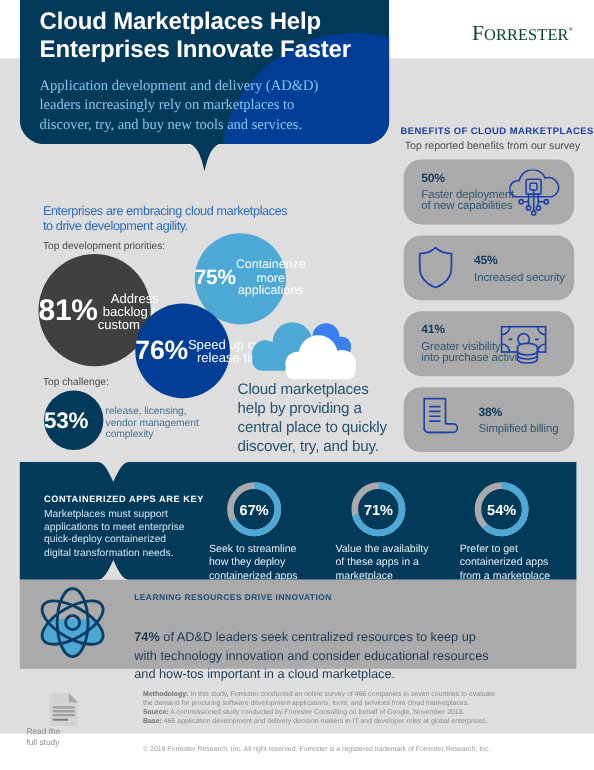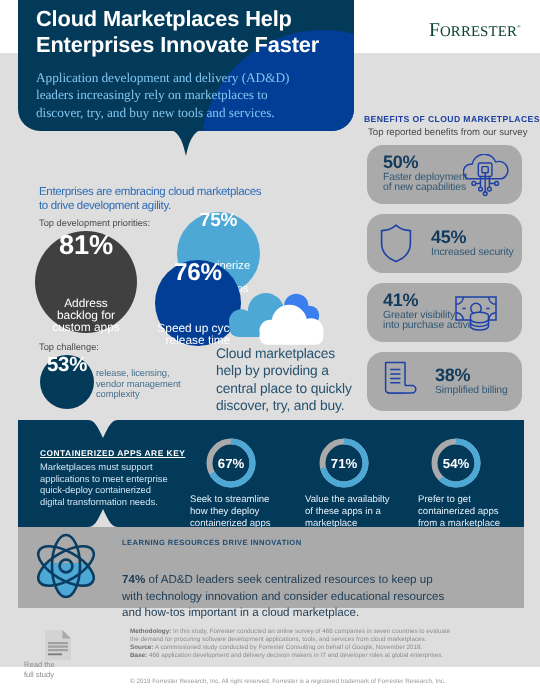--- a/index.html
+++ b/index.html
@@ -25,59 +25,59 @@
 
   
   .eyebrow{position:absolute;left:39px;top:159px;color:#2a3f50;font-size:8.0px;font-weight:bold;
        letter-spacing:0.42px;line-height:9.8px;white-space:nowrap;}
   .lede{position:absolute;left:39px;top:185px;color:#2c6cb8;font-size:11.5px;line-height:14.1px;
        white-space:nowrap;letter-spacing:-0.34px;}
   .prio-label{position:absolute;left:39px;top:218px;color:#4a4a4a;font-size:9.3px;white-space:nowrap;}
   .chal-label{position:absolute;left:39px;top:342px;color:#4a4a4a;font-size:9.3px;white-space:nowrap;}
 
   .bubble{position:absolute;border-radius:50%;color:#fff;text-align:center;
-       display:flex;flex-direction:column;align-items:center;justify-content:space-between;}
+       display:flex;flex-direction:row;align-items:center;justify-content:flex-start;}
   .bubble .num{font-weight:bold;letter-spacing:-0.5px;white-space:nowrap;}
   .bubble .lbl{line-height:1.16;white-space:nowrap;}
 
   .b81{left:35px;top:231px;width:102px;height:102px;background:#404040;padding-top:1px;}
   .b81 .num{font-size:27.2px;line-height:26px;margin-bottom:2px;letter-spacing:-0.2px;}
   .b81 .lbl{font-size:11.9px;line-height:12px;}
   .b75{left:177px;top:212px;width:83px;height:83px;background:#4da8d6;padding-top:0px;}
   .b75 .num{font-size:19px;line-height:18px;margin-bottom:2px;letter-spacing:-0.2px;}
   .b75 .lbl{font-size:11.3px;line-height:11.4px;}
-  .b76{left:123px;top:260px;width:86px;height:86px;background:#023e95;padding-top:1px;margin-left:32px;}
+  .b76{left:123px;top:276px;width:86px;height:86px;background:#023e95;padding-top:1px;}
   .b76 .num{font-size:24.2px;line-height:24px;margin-bottom:1px;letter-spacing:-0.2px;}
   .b76 .lbl{font-size:11.9px;line-height:11.3px;}
   .b53{left:40px;top:355px;width:54px;height:54px;background:#033a5a;padding-top:1px;}
   .b53 .num{font-size:20.4px;line-height:18px;letter-spacing:-0.2px;}
   .chal-text{position:absolute;left:96px;top:368px;color:#46728e;font-size:9.4px;line-height:10.6px;
        white-space:nowrap;letter-spacing:-0.08px;}
 
   .clouds{position:absolute;left:226px;top:288px;width:106px;height:58px;}
   .cloud-caption{position:absolute;left:216px;top:345px;width:170px;color:#27536f;font-size:13.8px;
        line-height:17.4px;white-space:nowrap;letter-spacing:-0.16px;}
 
   
   .ben-head{position:absolute;left:364px;top:114px;color:#1a3fa0;font-size:8.6px;font-weight:bold;
        letter-spacing:0.4px;white-space:nowrap;}
   .ben-sub{position:absolute;left:368px;top:127px;color:#4a4a4a;font-size:9.6px;white-space:nowrap;}
   .pill{position:absolute;left:367px;width:155px;height:59px;background:#aaaaaa;border-radius:16px;
        display:flex;align-items:center;}
   .pill .txt{color:#123a5c;white-space:nowrap;}
-  .pill .num{font-size:18px;font-weight:bold;line-height:13px;letter-spacing:-0.2px;}
+  .pill .num{font-size:11px;font-weight:bold;line-height:13px;letter-spacing:-0.2px;}
   .pill .lbl{font-size:10.4px;line-height:10.1px;margin-top:3.9px;color:#2f5774;letter-spacing:-0.1px;}
   .pill .lbl div{padding-bottom:0.2px;}
   .pill .ico{position:absolute;display:block;line-height:0;}
   .pill .ico svg{display:block;}
 
   
   .band-svg{position:absolute;left:0;top:412px;width:540px;height:125px;}
   .band-head{position:absolute;left:40px;top:448px;color:#fff;font-size:8.4px;font-weight:bold;
-       letter-spacing:0.5px;text-decoration:underline;}
+       letter-spacing:0.5px;}
   .band-body{position:absolute;left:40px;top:461px;width:170px;color:#cfe4f1;font-size:9.4px;
        line-height:11.7px;}
   .donut{position:absolute;width:52px;height:52px;}
   .donut .dv{position:absolute;left:0;top:0;width:52px;height:52px;display:flex;align-items:center;
        justify-content:center;color:#fff;font-size:13.2px;font-weight:bold;}
   .dlab{position:absolute;color:#e3eef6;font-size:9.6px;line-height:11.8px;}
 
   
   .learn-bg{position:absolute;left:18px;top:527px;width:506px;height:81px;background:#aaaaaa;}
   .learn-head{position:absolute;left:122px;top:538px;color:#1d4b73;font-size:7.6px;font-weight:bold;

